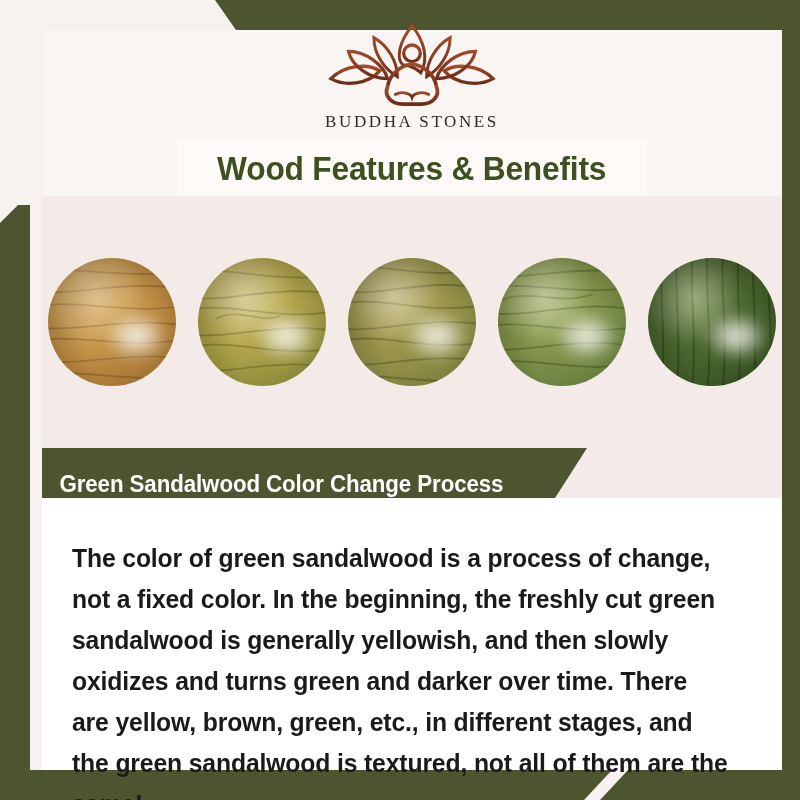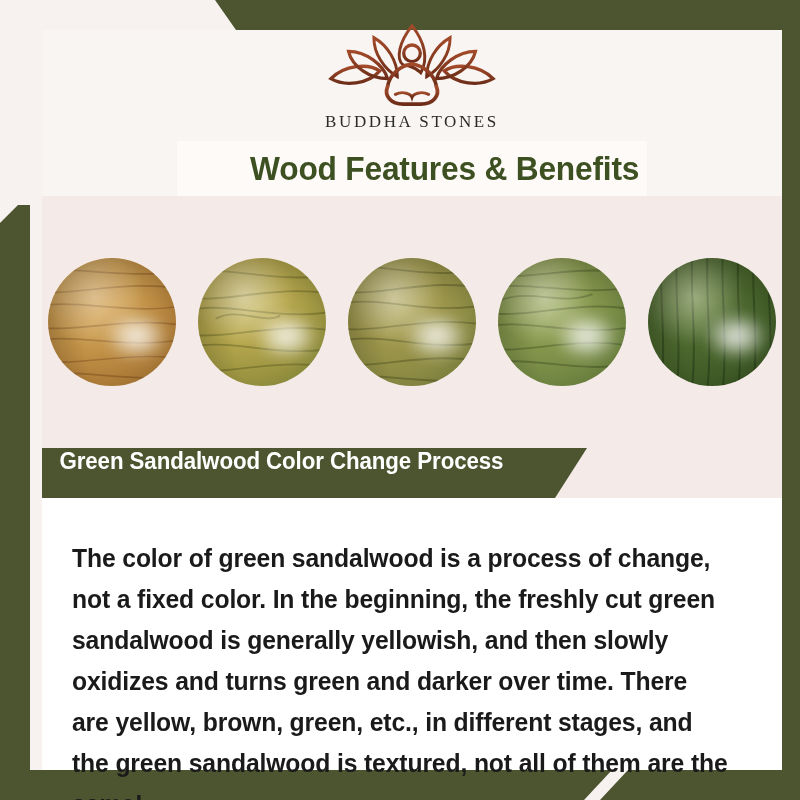--- a/index.html
+++ b/index.html
@@ -103,21 +103,21 @@
   }
 
   
   .title-band {
     position: absolute;
     left: 165px; top: 141px;
     width: 470px; height: 55px;
     background: #fdfaf8;
     display: flex;
     align-items: center;
-    justify-content: flex-end;
+    justify-content: center;
   }
 
   .title-text {
     font-size: 33px;
     font-weight: 700;
     color: #3d5021;
     letter-spacing: -0.2px;
     white-space: nowrap;
     transform: scaleX(0.96);
   }
@@ -183,21 +183,21 @@
   }
 
   
   .section-band {
     position: absolute;
     left: 30px; top: 448px;
     width: 545px; height: 50px;
     background: #4c5530;
     clip-path: polygon(0 0, 545px 0, 513px 50px, 0 50px);
     display: flex;
-    align-items: flex-start;
+    align-items: flex-end;
   }
 
   .section-label {
     color: #ffffff;
     font-size: 23px;
     font-weight: 700;
     padding-left: 18px;
     letter-spacing: -0.1px;
     white-space: nowrap;
     transform: scaleX(0.97);

